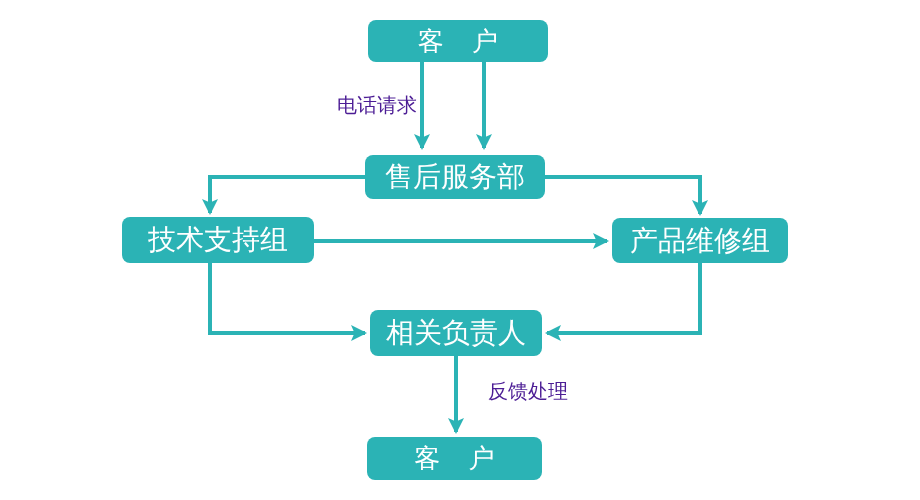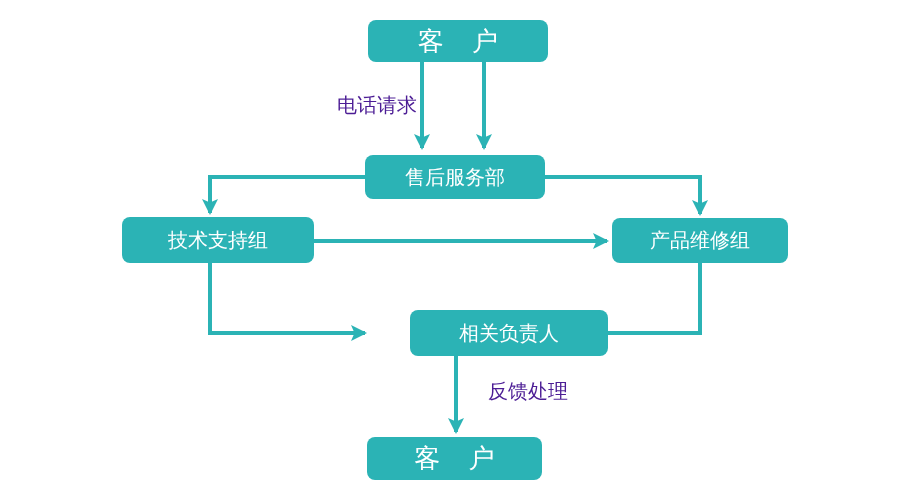--- a/index.html
+++ b/index.html
@@ -23,21 +23,21 @@
     height: 500px;
   }
   .node {
     position: absolute;
     display: flex;
     align-items: center;
     justify-content: center;
     background: #2bb3b5;
     color: #ffffff;
     border-radius: 8px;
-    font-size: 20px;
+    font-size: 28px;
     font-weight: 400;
     white-space: nowrap;
     box-sizing: border-box;
   }
   .node--customer {
     font-size: 26px;
     letter-spacing: 10px;
     text-indent: 10px; 
     text-align: right;
   }
@@ -48,21 +48,21 @@
     white-space: nowrap;
   }
   .edge-label--right-align {
     text-align: right;
   }
   
   #node-customer-top    { left: 368px; top:  20px; width: 180px; height: 42px; }
   #node-after-sales     { left: 365px; top: 155px; width: 180px; height: 44px; }
   #node-tech-support    { left: 122px; top: 217px; width: 192px; height: 46px; }
   #node-product-repair  { left: 612px; top: 218px; width: 176px; height: 45px; }
-  #node-responsible     { left: 370px; top: 310px; width: 198px; height: 46px; margin-left: 40px; }
+  #node-responsible     { left: 370px; top: 310px; width: 172px; height: 46px; }
   #node-customer-bottom { left: 367px; top: 437px; width: 175px; height: 43px; }
   
   #label-phone-request   { left: 315px; top:  92px; width: 102px; }
   #label-network-request { left: 490px; top:  92px; }
   #label-feedback        { left: 488px; top: 378px; }
 </style>
 </head>
 <body>
 
 <div class="stage">

